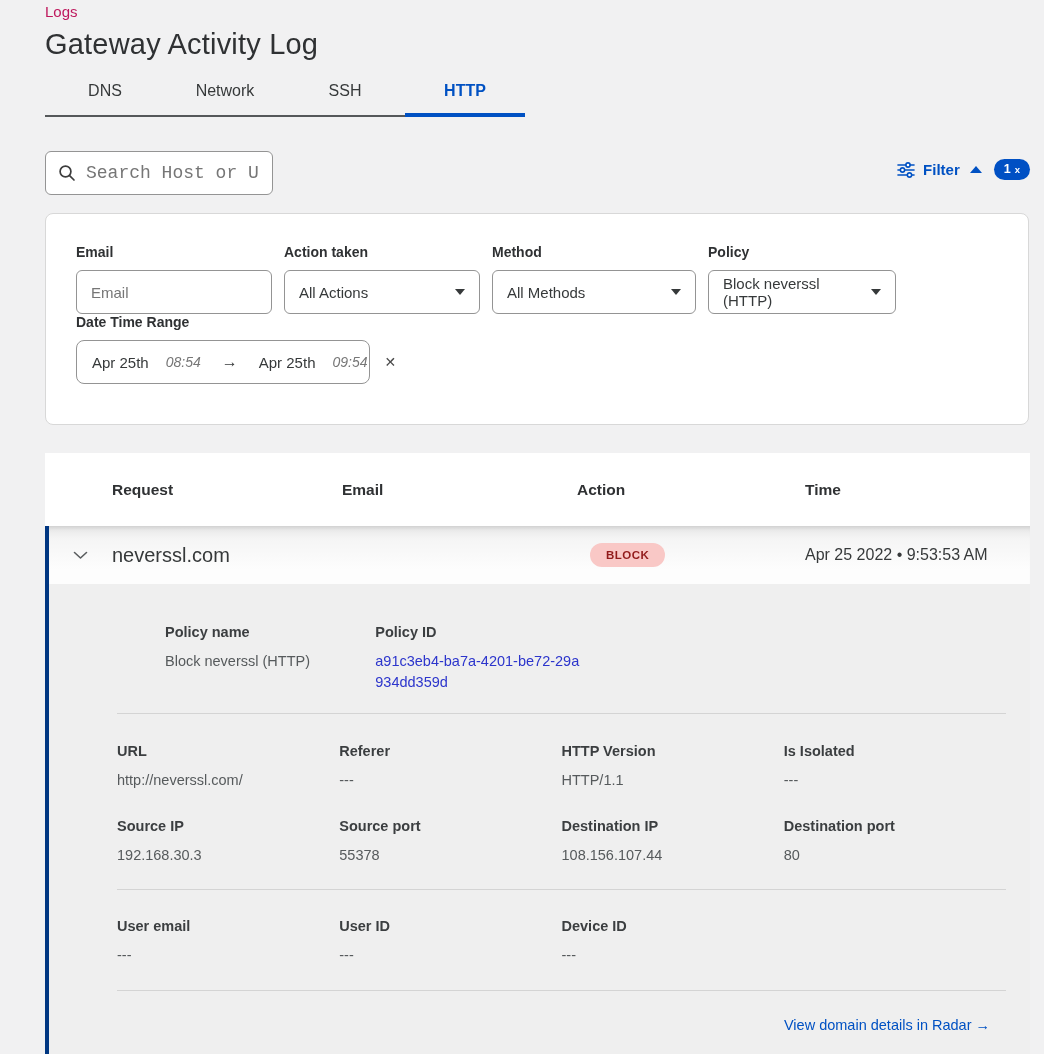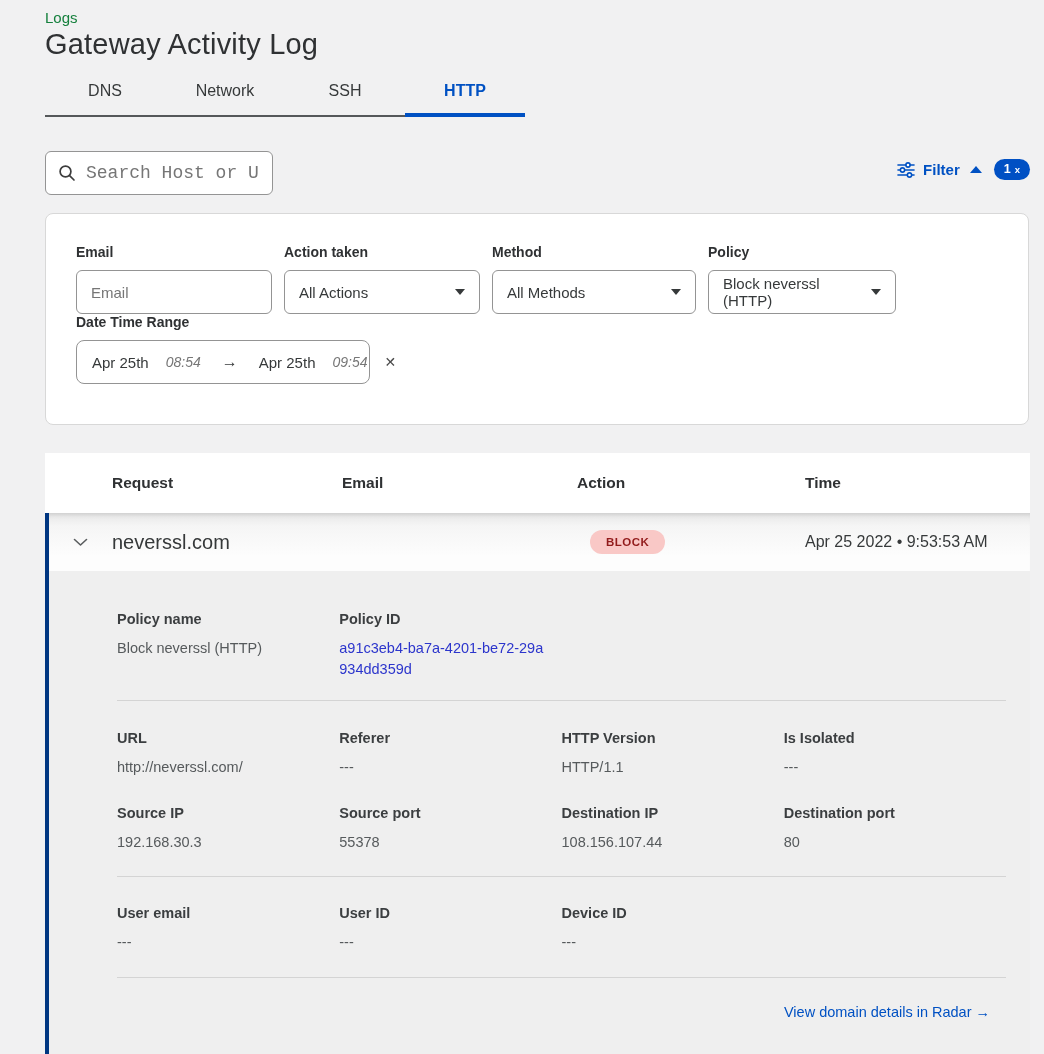--- a/index.html
+++ b/index.html
@@ -1,19 +1,19 @@
 <!DOCTYPE html>
 <html><head>
 <meta charset="utf-8">
 <style>
   * { margin:0; padding:0; box-sizing:border-box; }
   html,body { width:1044px; height:1054px; }
   body { font-family:"Liberation Sans", sans-serif; background:#f1f1f2; position:relative; overflow:hidden; color:#36393a; }
 
-  .breadcrumb { position:absolute; left:45px; top:9px; font-size:15px; color:#15803d; }
+  .breadcrumb { position:absolute; left:45px; top:3px; font-size:15px; color:#be185d; }
   .page-title { position:absolute; left:45px; top:28px; font-size:29px; font-weight:400; color:#2f3133; letter-spacing:0.2px; }
 
   
   .tabs { position:absolute; left:45px; top:78px; width:480px; display:flex; border-bottom:2px solid #55585a; }
   .tab { flex:1; text-align:center; font-size:16px; color:#36393a; padding:4px 0 15px; position:relative; cursor:pointer; }
   .tab.active { color:#0051c3; font-weight:700; }
   .tab.active::after { content:""; position:absolute; left:0; right:0; bottom:-2px; height:4px; background:#0051c3; }
 
   
   .search-box { position:absolute; left:45px; top:151px; width:228px; height:44px; background:#fff; border:1px solid #949494; border-radius:6px; display:flex; align-items:center; padding:0 12px; gap:10px; }
@@ -38,38 +38,38 @@
   .w1 { width:196px; } .w2 { width:196px; } .w3 { width:204px; } .w4 { width:188px; }
   .date-row { }
   .date-range { width:294px; height:44px; border:1px solid #949494; border-radius:8px; background:#fff; display:flex; align-items:center; padding:0 15px; gap:17px; }
   .date-day { font-size:15px; color:#36393a; white-space:nowrap; }
   .date-time { font-size:14px; color:#767676;font-style:italic; }
   .range-arrow { font-size:16px; color:#36393a; margin:0 4px; }
   .range-clear { margin-left:auto; font-size:14px; color:#4a4a4a; cursor:pointer; }
 
   
   .log-table { position:absolute; left:45px; top:453px; width:985px; bottom:0; }
-  .thead { height:60px; background:#fff; display:grid; grid-template-columns:67px 230px 235px 228px 1fr; align-items:center; }
+  .thead { height:73px; background:#fff; display:grid; grid-template-columns:67px 230px 235px 228px 1fr; align-items:center; }
   .th { font-size:15.5px; font-weight:700; color:#2f3133; }
   .row-wrap { border-left:4px solid #003681; height:calc(100% - 60px); }
   .data-row { height:58px; display:grid; grid-template-columns:63px 230px 235px 228px 1fr; align-items:center; background:linear-gradient(180deg,#e6e6e6 0%,#f5f5f5 22%,#fdfdfd 75%); box-shadow:inset 0 5px 5px -4px rgba(0,0,0,0.14); cursor:pointer; }
   .chevron-cell { display:flex; justify-content:center; align-items:center; }
   .request-cell { font-size:20px; color:#36393a; }
   .action-cell { padding-left:13px; }
   .block-badge { display:inline-block; background:#f9c8c6; color:#921b1b; font-size:11.5px; font-weight:700; letter-spacing:0.5px; padding:6px 16px; border-radius:14px; }
   .time-cell { font-size:16px; color:#36393a; }
 
   
   .details { height:calc(100% - 58px); background:#efefef; padding:40px 24px 0 68px; }
   .detail-grid { display:grid; grid-template-columns:repeat(4,1fr); }
   .d-label { font-size:14.5px; font-weight:700; color:#3b3e40; margin-bottom:11px; }
   .d-value { font-size:14.5px; color:#565a5c; line-height:21px; }
   .d-link { color:#2c35cc; text-decoration:none; word-break:break-all; display:block; max-width:208px; cursor:pointer; }
   .divider { border:none; border-top:1px solid #d4d4d4; }
-  .sec-1 { padding-bottom:20px; }
+  .sec-1 { padding-bottom:20px;margin-left:48px; }
   .sec-2 { padding:29px 0 0; }
   .sec-3 { padding:27px 0 23px; }
   .sec-4 { padding:28px 0 24px; }
   .radar-row { text-align:right; padding:25px 16px 0 0; }
   .radar-link { color:#0051c3; font-size:14.5px; text-decoration:none; cursor:pointer; }
 
   svg { display:block; }
 </style>
 </head>
 <body>

